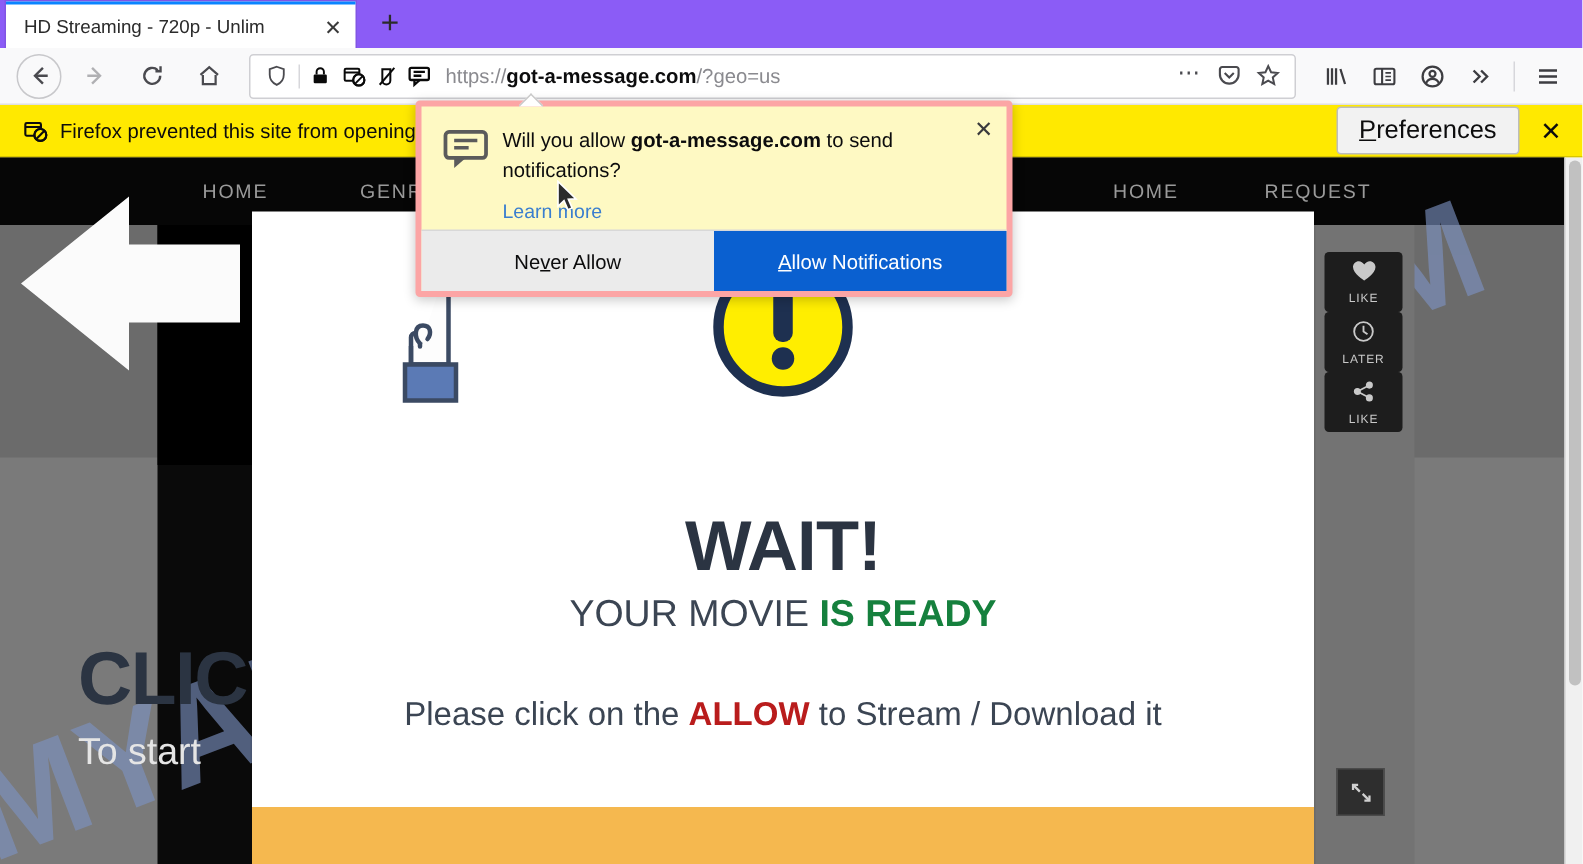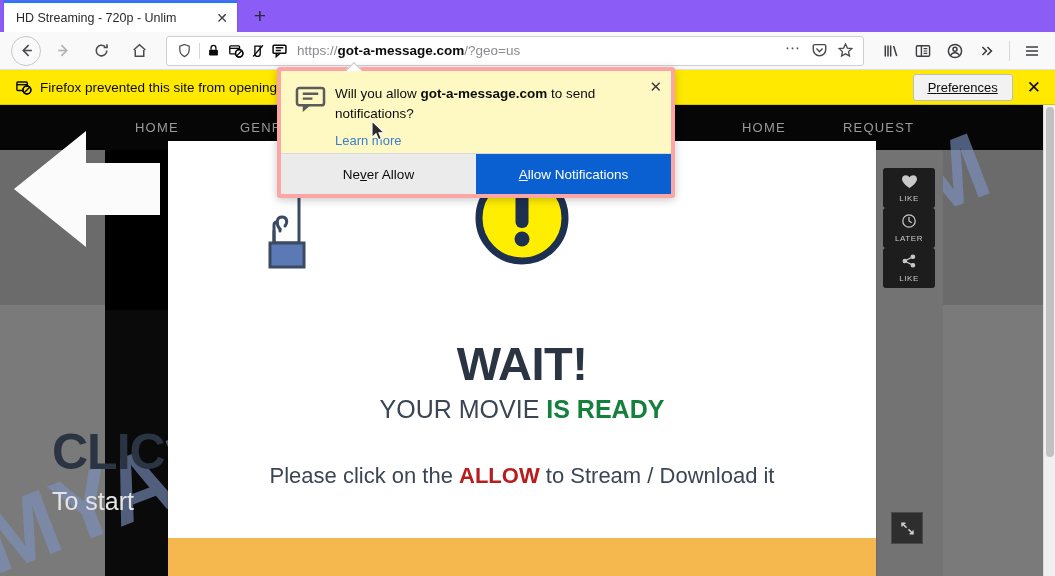--- a/index.html
+++ b/index.html
@@ -82,21 +82,21 @@
   .infobar {
     position: absolute; top: 70px; left: 0; width: 1055px; height: 35px;
     background: #ffe900; display: flex; align-items: center; padding: 0 10px;
     border-bottom: 1px solid #d8c500;
   }
   .infobar-ico { width: 26px; display: flex; justify-content: center; color: #0c0c0d; }
   .infobar-text { font-size: 13.5px; color: #0c0c0d; margin-left: 4px; white-space: nowrap; }
   .infobar-right { margin-left: auto; display: flex; align-items: center; gap: 10px; }
   .pref-btn {
     background: #f2f2f2; border: 1px solid #bdbdbd; border-radius: 3px;
-    font-size: 13px; color: #0c0c0d; padding: 5px 14px; font-family: inherit; text-decoration: underline;
+    font-size: 17px; color: #0c0c0d; padding: 5px 14px; font-family: inherit;
   }
   .pref-btn u { text-decoration: underline; }
   .infobar-close { font-size: 17px; color: #0c0c0d; line-height: 1; padding: 0 4px; }
 
   
   .page {
     position: absolute; top: 105px; left: 0; width: 1043px; height: 471px;
     background: #0b0b0b; overflow: hidden;
   }
   .sitenav {

